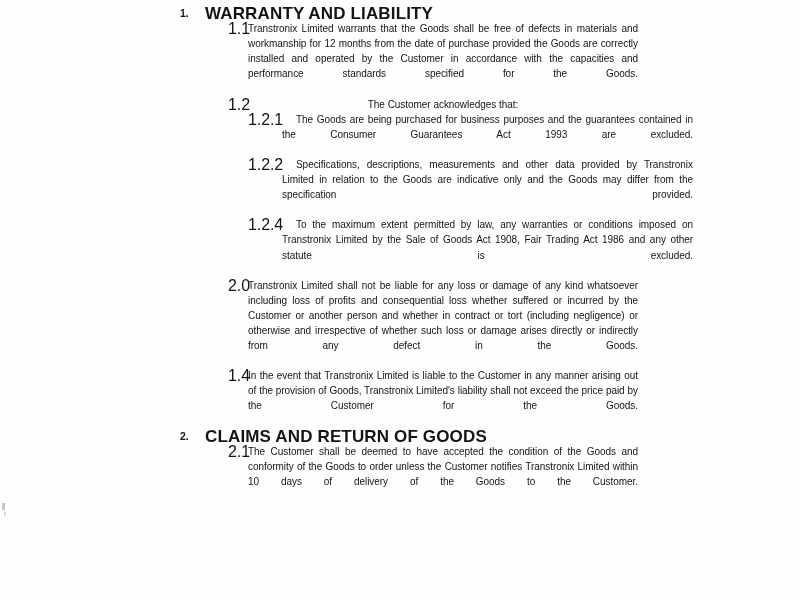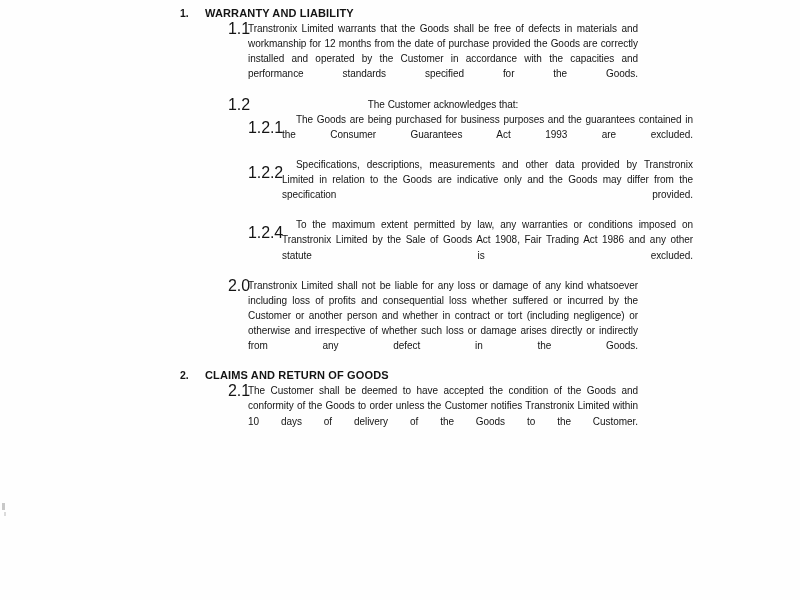--- a/index.html
+++ b/index.html
@@ -82,39 +82,38 @@
     margin-top: 0;
   }
   .sec .num {
     width: 25px;
     margin-left: 180px;
     font-weight: bold;
     font-size: 10.5px;
   }
   .sec .head {
     font-weight: bold;
-    font-size: 11px;
+    font-size: 17px;
     line-height: 15.1px;
     letter-spacing: 0.15px;
   }
 
   
   .cl2 .num {
     width: 20px;
     margin-left: 228px;
   }
   .cl2 .txt {
     margin-right: 162px;
   }
 
   
   .cl3 .num {
     width: 34px;
     margin-left: 248px;
-    margin-top: 8px;
   }
   .cl3 .txt {
     margin-right: 107px;
     text-indent: 14px;
   }
 </style>
 </head>
 <body>
 
 <div class="page">
@@ -144,20 +143,24 @@
         <div class="txt">Specifications, descriptions, measurements and other data provided by Transtronix Limited in relation to the Goods are indicative only and the Goods may differ from the specification provided.</div>
       </div>
       <div class="row cl3">
         <div class="num">1.2.4</div>
         <div class="txt">To the maximum extent permitted by law, any warranties or conditions imposed on Transtronix Limited by the Sale of Goods Act 1908, Fair Trading Act 1986 and any other statute is excluded.</div>
       </div>
       <div class="row cl2">
         <div class="num">2.0</div>
         <div class="txt">Transtronix Limited shall not be liable for any loss or damage of any kind whatsoever including loss of profits and consequential loss whether suffered or incurred by the Customer or another person and whether in contract or tort (including negligence) or otherwise and irrespective of whether such loss or damage arises directly or indirectly from any defect in the Goods.</div>
       </div>
+      <div class="row cl2">
+        <div class="num">1.4</div>
+        <div class="txt">In the event that Transtronix Limited is liable to the Customer in any manner arising out of the provision of Goods, Transtronix Limited's liability shall not exceed the price paid by the Customer for the Goods.</div>
+      </div>
       <div class="row sec">
         <div class="num">2.</div>
         <div class="head">CLAIMS AND RETURN OF GOODS</div>
       </div>
       <div class="row cl2">
         <div class="num">2.1</div>
         <div class="txt">The Customer shall be deemed to have accepted the condition of the Goods and conformity of the Goods to order unless the Customer notifies Transtronix Limited within 10 days of delivery of the Goods to the Customer.</div>
       </div>
     </div>
 

